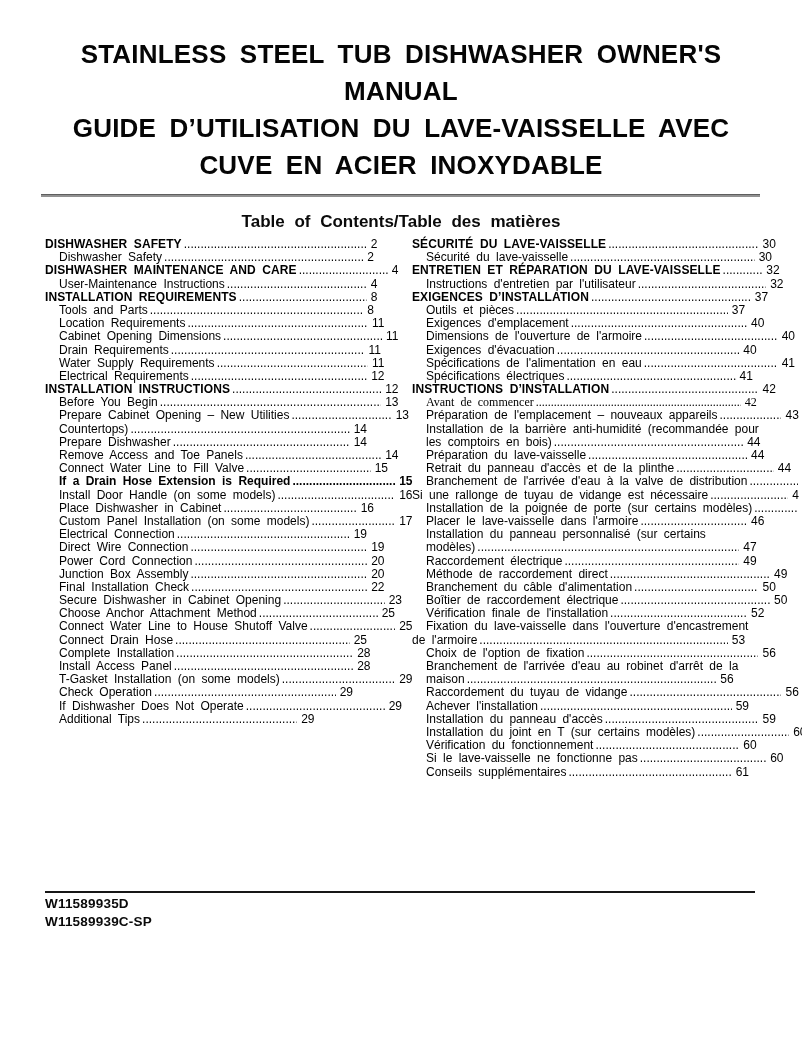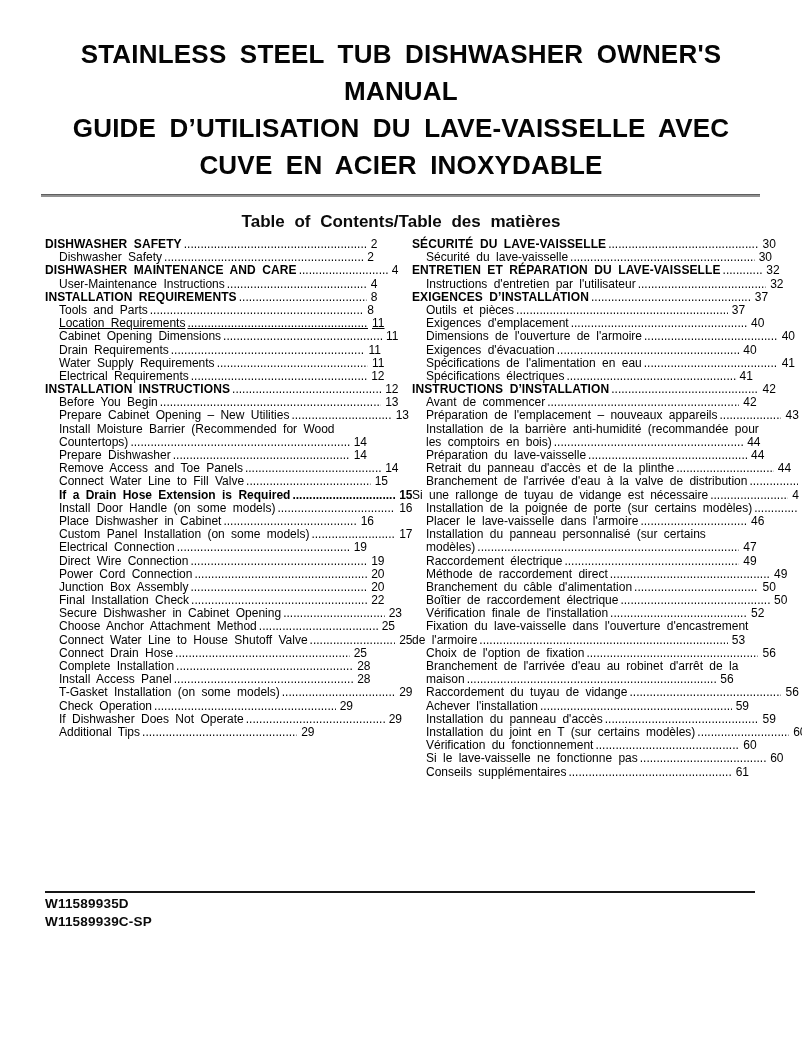--- a/index.html
+++ b/index.html
@@ -86,21 +86,21 @@
     <div class="row hdr" style="width: 332.5px;">
       <span class="lbl">INSTALLATION REQUIREMENTS</span>
       <span class="dots">................................................................................................................................................................</span>
       <span class="pg">8</span>
     </div>
     <div class="row ind" style="width: 329px;">
       <span class="lbl">Tools and Parts</span>
       <span class="dots">................................................................................................................................................................</span>
       <span class="pg">8</span>
     </div>
-    <div class="row ind" style="width: 339.5px; text-decoration: underline;">
+    <div class="row ind" style="width: 339.5px;">
       <span class="lbl">Location Requirements</span>
       <span class="dots">................................................................................................................................................................</span>
       <span class="pg">11</span>
     </div>
     <div class="row ind" style="width: 353.5px;">
       <span class="lbl">Cabinet Opening Dimensions</span>
       <span class="dots">................................................................................................................................................................</span>
       <span class="pg">11</span>
     </div>
     <div class="row ind" style="width: 336px;">
@@ -125,23 +125,20 @@
     </div>
     <div class="row ind" style="width: 353.5px;">
       <span class="lbl">Before You Begin</span>
       <span class="dots">................................................................................................................................................................</span>
       <span class="pg">13</span>
     </div>
     <div class="row ind" style="width: 364px;">
       <span class="lbl">Prepare Cabinet Opening – New Utilities</span>
       <span class="dots">................................................................................................................................................................</span>
       <span class="pg">13</span>
-    </div>
-    <div class="row ind">
-      <span class="lbl">Install Moisture Barrier (Recommended for Wood</span>
     </div>
     <div class="row ind" style="width: 322px;">
       <span class="lbl">Countertops)</span>
       <span class="dots">................................................................................................................................................................</span>
       <span class="pg">14</span>
     </div>
     <div class="row ind" style="width: 322px;">
       <span class="lbl">Prepare Dishwasher</span>
       <span class="dots">................................................................................................................................................................</span>
       <span class="pg">14</span>
@@ -306,21 +303,21 @@
     <div class="row ind" style="width: 340.87px;">
       <span class="lbl">Spécifications électriques</span>
       <span class="dots">................................................................................................................................................................</span>
       <span class="pg">41</span>
     </div>
     <div class="row hdr" style="width: 363.85px; text-align: right;">
       <span class="lbl">INSTRUCTIONS D’INSTALLATION</span>
       <span class="dots">................................................................................................................................................................</span>
       <span class="pg">42</span>
     </div>
-    <div class="row ind" style="width: 344.7px;">
+    <div class="row ind" style="width: 344.7px; font-family: Liberation Serif, serif;">
       <span class="lbl">Avant de commencer</span>
       <span class="dots">................................................................................................................................................................</span>
       <span class="pg">42</span>
     </div>
     <div class="row ind" style="width: 386.83px;">
       <span class="lbl">Préparation de l'emplacement – nouveaux appareils</span>
       <span class="dots">................................................................................................................................................................</span>
       <span class="pg">43</span>
     </div>
     <div class="row ind">

